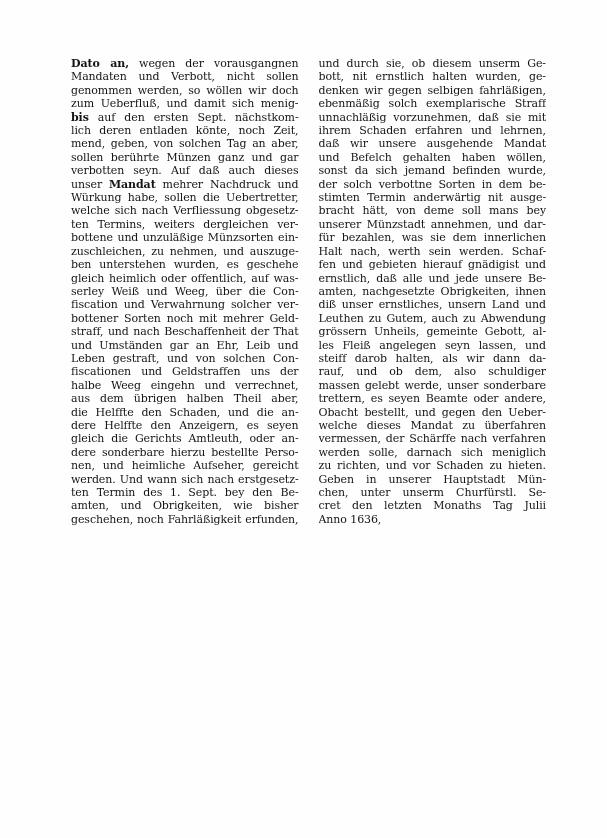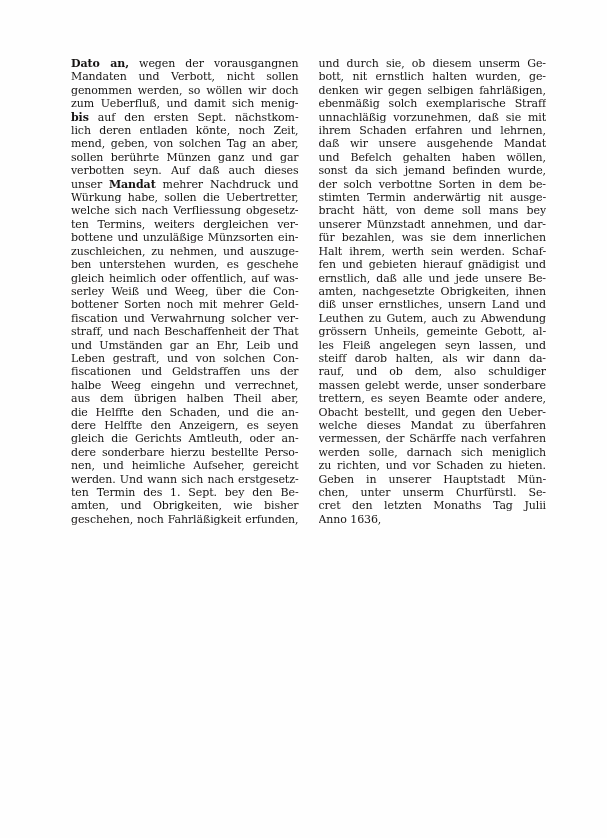--- a/index.html
+++ b/index.html
@@ -61,22 +61,22 @@
         <div class="line">verbotten seyn. Auf daß auch dieses</div>
         <div class="line">unser <b>Mandat</b> mehrer Nachdruck und</div>
         <div class="line">Würkung habe, sollen die Uebertretter,</div>
         <div class="line">welche sich nach Verfliessung obgesetz-</div>
         <div class="line">ten Termins, weiters dergleichen ver-</div>
         <div class="line">bottene und unzuläßige Münzsorten ein-</div>
         <div class="line">zuschleichen, zu nehmen, und auszuge-</div>
         <div class="line">ben unterstehen wurden, es geschehe</div>
         <div class="line">gleich heimlich oder offentlich, auf was-</div>
         <div class="line">serley Weiß und Weeg, über die Con-</div>
+        <div class="line">fiscation und Verwahrnung solcher ver-</div>
         <div class="line">bottener Sorten noch mit mehrer Geld-</div>
-        <div class="line">fiscation und Verwahrnung solcher ver-</div>
         <div class="line">straff, und nach Beschaffenheit der That</div>
         <div class="line">und Umständen gar an Ehr, Leib und</div>
         <div class="line">Leben gestraft, und von solchen Con-</div>
         <div class="line">fiscationen und Geldstraffen uns der</div>
         <div class="line">halbe Weeg eingehn und verrechnet,</div>
         <div class="line">aus dem übrigen halben Theil aber,</div>
         <div class="line">die Helffte den Schaden, und die an-</div>
         <div class="line">dere Helffte den Anzeigern, es seyen</div>
         <div class="line">gleich die Gerichts Amtleuth, oder an-</div>
         <div class="line">dere sonderbare hierzu bestellte Perso-</div>
@@ -94,21 +94,21 @@
         <div class="line">unnachläßig vorzunehmen, daß sie mit</div>
         <div class="line">ihrem Schaden erfahren und lehrnen,</div>
         <div class="line">daß wir unsere ausgehende Mandat</div>
         <div class="line">und Befelch gehalten haben wöllen,</div>
         <div class="line">sonst da sich jemand befinden wurde,</div>
         <div class="line">der solch verbottne Sorten in dem be-</div>
         <div class="line">stimten Termin anderwärtig nit ausge-</div>
         <div class="line">bracht hätt, von deme soll mans bey</div>
         <div class="line">unserer Münzstadt annehmen, und dar-</div>
         <div class="line">für bezahlen, was sie dem innerlichen</div>
-        <div class="line">Halt ihrem, werth sein werden. Schaf-</div>
+        <div class="line">Halt nach, werth sein werden. Schaf-</div>
         <div class="line">fen und gebieten hierauf gnädigist und</div>
         <div class="line">ernstlich, daß alle und jede unsere Be-</div>
         <div class="line">amten, nachgesetzte Obrigkeiten, ihnen</div>
         <div class="line">diß unser ernstliches, unsern Land und</div>
         <div class="line">Leuthen zu Gutem, auch zu Abwendung</div>
         <div class="line">grössern Unheils, gemeinte Gebott, al-</div>
         <div class="line">les Fleiß angelegen seyn lassen, und</div>
         <div class="line">steiff darob halten, als wir dann da-</div>
         <div class="line">rauf, und ob dem, also schuldiger</div>
         <div class="line">massen gelebt werde, unser sonderbare</div>

